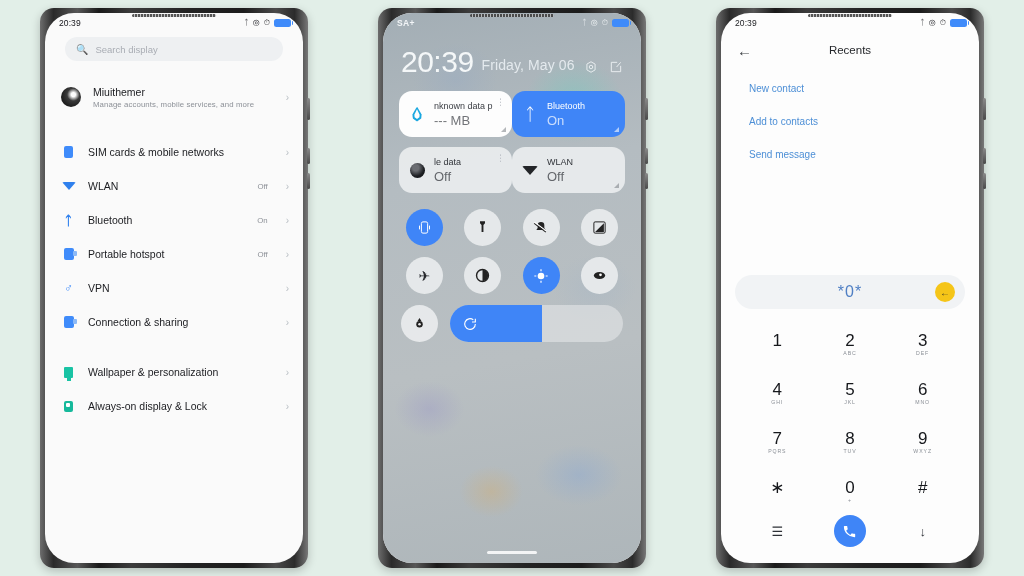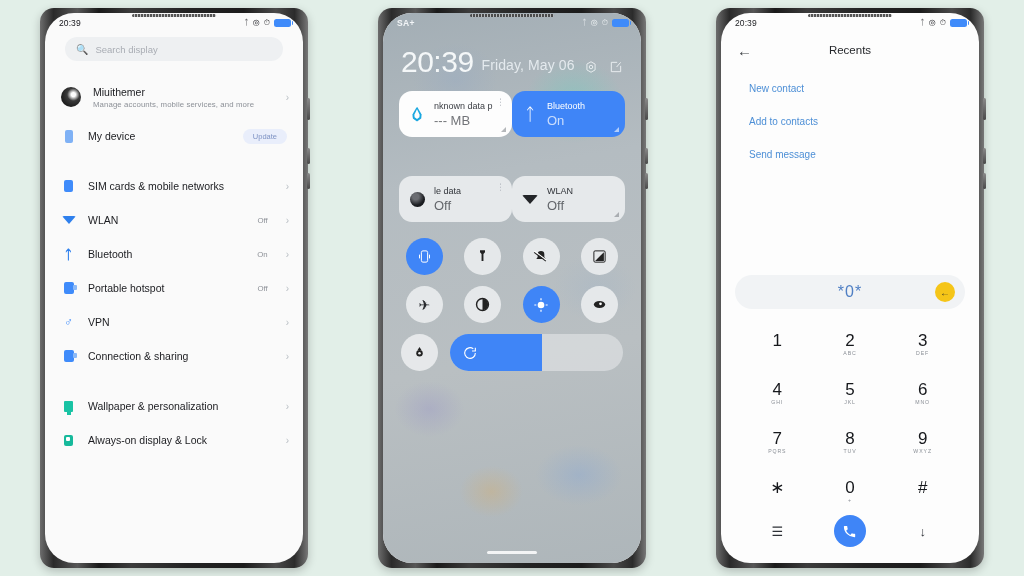--- a/index.html
+++ b/index.html
@@ -179,21 +179,21 @@
     width:11px;height:15px;
     background:#19a7e0;
     border-radius: 50% 50% 50% 50% / 62% 62% 38% 38%;
     clip-path: polygon(50% 0%, 92% 54%, 88% 80%, 50% 100%, 12% 80%, 8% 54%);
     position:relative;
   }
   .drop::after{content:"";position:absolute;inset:2.4px 2.2px 2.2px 2.2px;background:#fdfdfd;clip-path:polygon(50% 4%, 90% 56%, 86% 80%, 50% 97%, 14% 80%, 10% 56%);}
   .dots-v { font-size:9px; color:#b2b6bc; position:absolute; right:7px; top:6px;}
 
   .cc-bigtiles2 { padding-top:10px; }
-  .big-tile.grey { background:rgba(237,239,240,.88); color:#31343a;margin-top:29px; }
+  .big-tile.grey { background:rgba(237,239,240,.88); color:#31343a; }
   .globe {
     width:15px;height:15px;border-radius:50%;
     background: radial-gradient(circle at 38% 32%, #6b6d72 0 22%, #1d1f23 60%, #0c0d10 100%);
   }
   .wifi-ic {
     width:0;height:0;border-left:8px solid transparent;border-right:8px solid transparent;
     border-top:9px solid #232528; border-radius:2px;
   }
 
   .cc-grid {
@@ -317,27 +317,20 @@
 
       <div class="row acct-row">
         <div class="avatar"></div>
         <div class="lbl">
           <div>Miuithemer</div>
           <div class="sub">Manage accounts, mobile services, and more</div>
         </div>
         <span class="chev">›</span>
       </div>
 
-      <div class="row">
-        <span class="ico">
-            <span style="width:8px;height:13px;background:#7fb1f5;border-radius:2px;display:block;"></span>
-          </span>
-        <span class="lbl">My device</span>
-        <span class="pill-update">Update</span>
-      </div>
 
       <div class="gap"></div>
 
       <div class="list-group">
         <div class="row">
           <span class="ico">
               <span class="sim"></span>
             </span>
           <span class="lbl">SIM cards &amp; mobile networks</span>
           <span class="val"></span>

